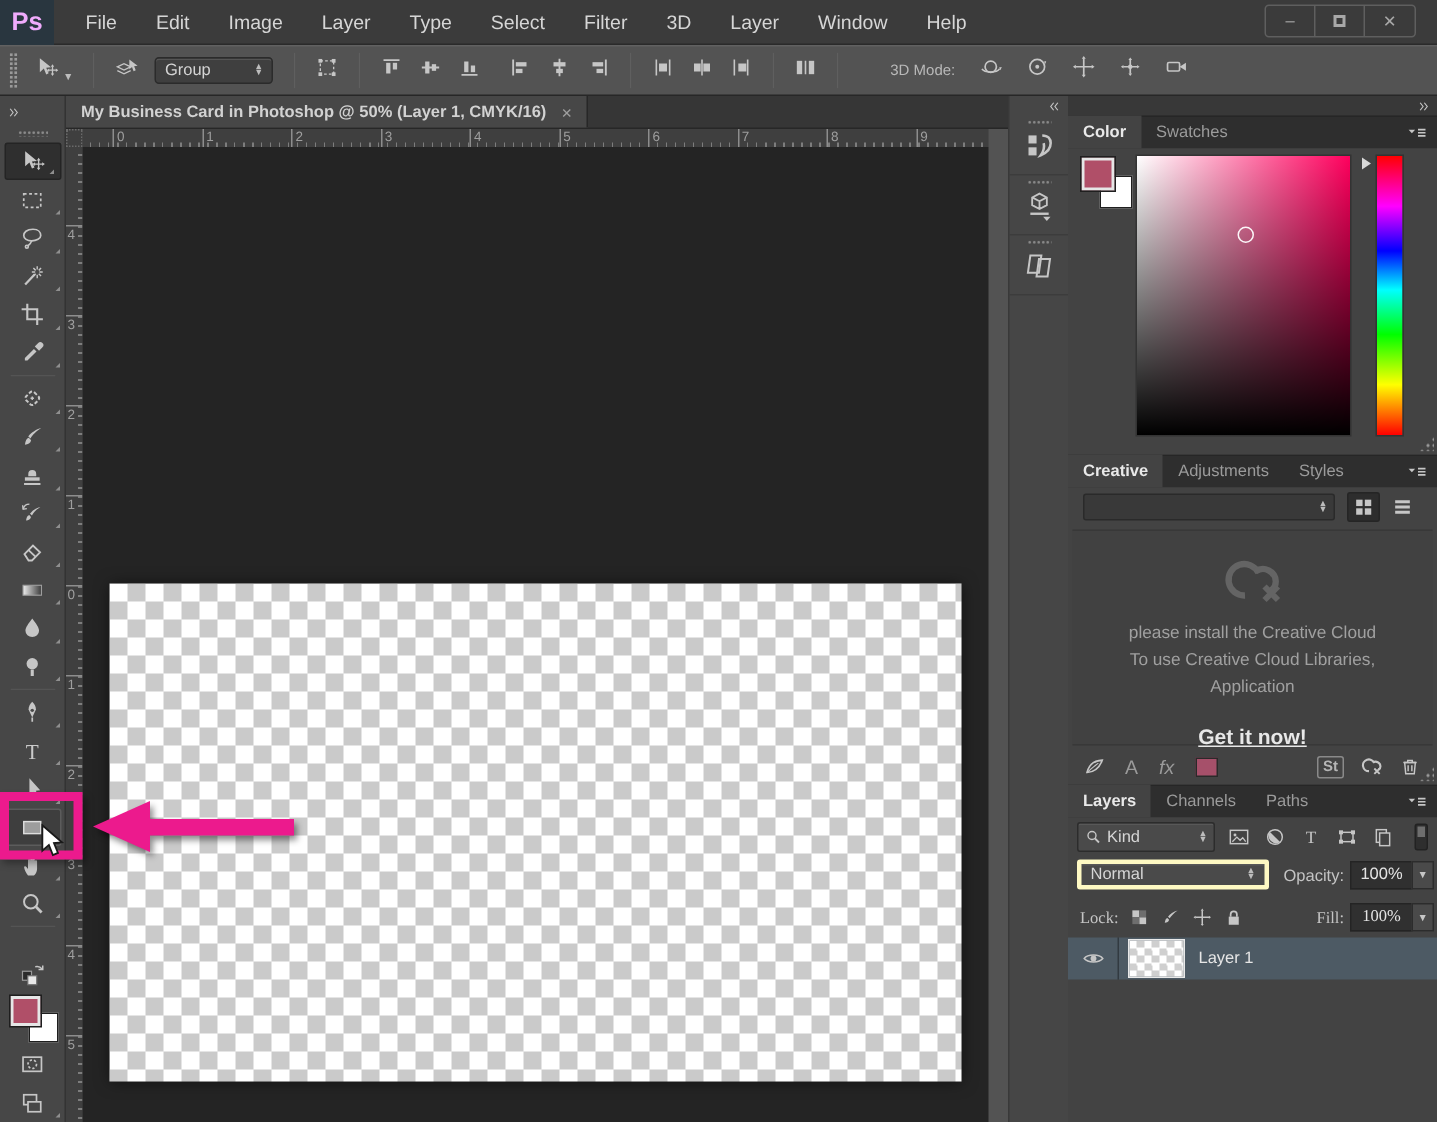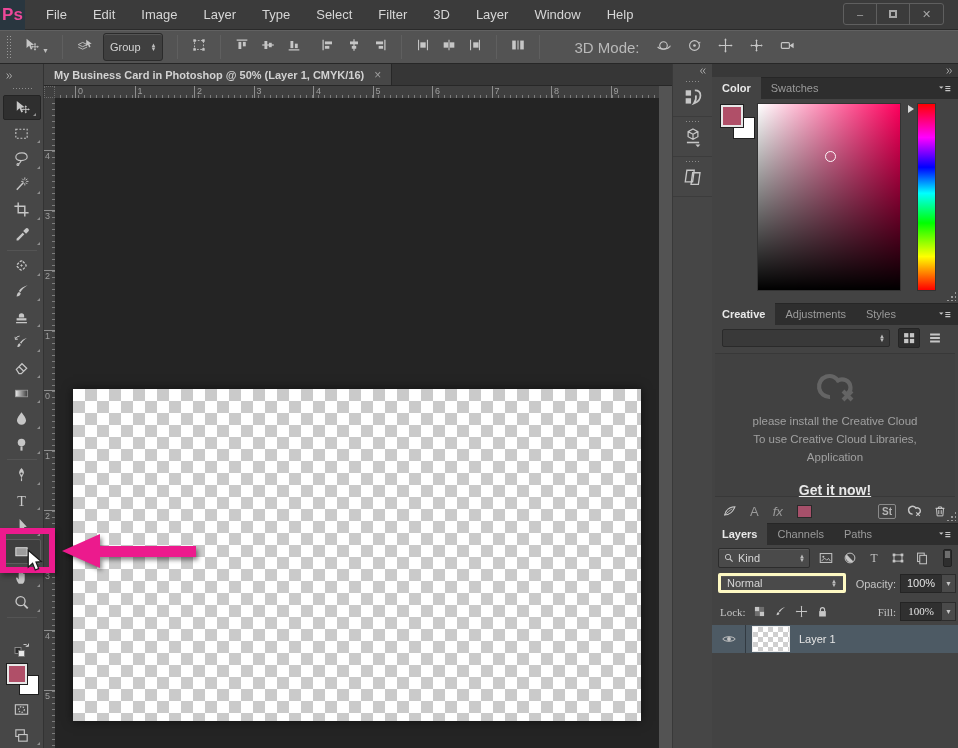--- a/index.html
+++ b/index.html
@@ -4,40 +4,40 @@
 <style>
   html,body{margin:0;padding:0;background:#6b6b6b;}
   .app{position:relative;width:958px;height:748px;background:#535353;overflow:hidden;
        font-family:"Liberation Sans",sans-serif;color:#cccccc;box-sizing:border-box;}
   .app *{box-sizing:border-box;}
   .icon{display:inline-flex;align-items:center;justify-content:center;}
   .icon svg{stroke:#c6c6c6;fill:none;stroke-width:1.2;}
   
   .menubar{position:absolute;left:0;top:0;width:958px;height:30px;background:#3b3b3b;
            display:flex;align-items:center;border-bottom:1px solid #2a2a2a;}
-  .pslogo{width:25px;height:30px;background:#29363f;color:#ec4899;font-weight:bold;font-size:17px;
+  .pslogo{width:36px;height:30px;background:#29363f;color:#f0abfc;font-weight:bold;font-size:17px;
           display:flex;align-items:center;justify-content:center;}
   .menuitem{padding:0 13px;font-size:13px;color:#d6d6d6;line-height:30px;cursor:default;}
   .winctl{position:absolute;right:14px;top:3px;display:flex;border:1px solid #5f5f5f;border-radius:3px;overflow:hidden;}
   .winbtn{width:33px;height:20px;display:flex;align-items:center;justify-content:center;color:#a8a8a8;
           font-size:11px;border-right:1px solid #5f5f5f;}
   .winbtn:last-child{border-right:none;}
   .maxbox{width:8px;height:8px;border:2px solid #a8a8a8;display:inline-block;}
   
   .optionsbar{position:absolute;left:0;top:30px;width:958px;height:34px;background:#535353;
               border-top:1px solid #616161;border-bottom:1px solid #272727;
               display:flex;align-items:center;padding-left:4px;}
   .obar-grip{width:6px;height:24px;margin:0 6px 0 2px;
      background-image:radial-gradient(#9a9a9a 0.9px,transparent 1px);background-size:3px 3px;}
   .obar-sep{width:1px;height:24px;background:#454545;border-right:1px solid #5f5f5f;margin:0 8px;}
-  .obar-label{font-size:15px;color:#b9b9b9;margin:0 8px 0 26px;}
+  .obar-label{font-size:10px;color:#b9b9b9;margin:0 8px 0 26px;}
   .obar-ic{margin:0 5px;}
   .dd-arrow{font-size:7px;color:#bdbdbd;margin-left:3px;}
-  .groupsel{display:flex;align-items:center;height:28px;background:#3f3f3f;border:1px solid #2b2b2b;
-            border-radius:3px;padding:0 6px;margin:0 6px;font-size:11px;color:#d4d4d4;box-shadow:inset 0 1px 0 #555;}
+  .groupsel{display:flex;align-items:center;height:18px;background:#3f3f3f;border:1px solid #2b2b2b;
+            border-radius:3px;padding:0 6px;margin:0 6px;font-size:11px;color:#d4d4d4;box-shadow:inset 0 1px 0 #555;gap:19px;}
   .spin{display:flex;flex-direction:column;line-height:4px;font-size:6px;color:#bdbdbd;margin-left:10px;}
   
   .toolbar{position:absolute;left:0;top:64px;width:44px;height:684px;background:#474747;
            border-right:1px solid #333;display:flex;flex-direction:column;align-items:center;}
   .tb-chev{align-self:flex-start;margin:3px 0 2px 4px;}
   .tb-grip{width:20px;height:4px;margin-bottom:4px;
      background-image:radial-gradient(#8d8d8d 0.8px,transparent 0.9px);background-size:3px 3px;}
   .tool{position:relative;width:44px;height:26px;display:flex;align-items:center;justify-content:center;}
   .tool.selected{background:#2f2f2f;border:1px solid #242424;width:38px;border-radius:2px;}
   .tool.hovered{background:#3e3e3e;border:1px solid #5c5c5c;width:38px;border-radius:2px;}

